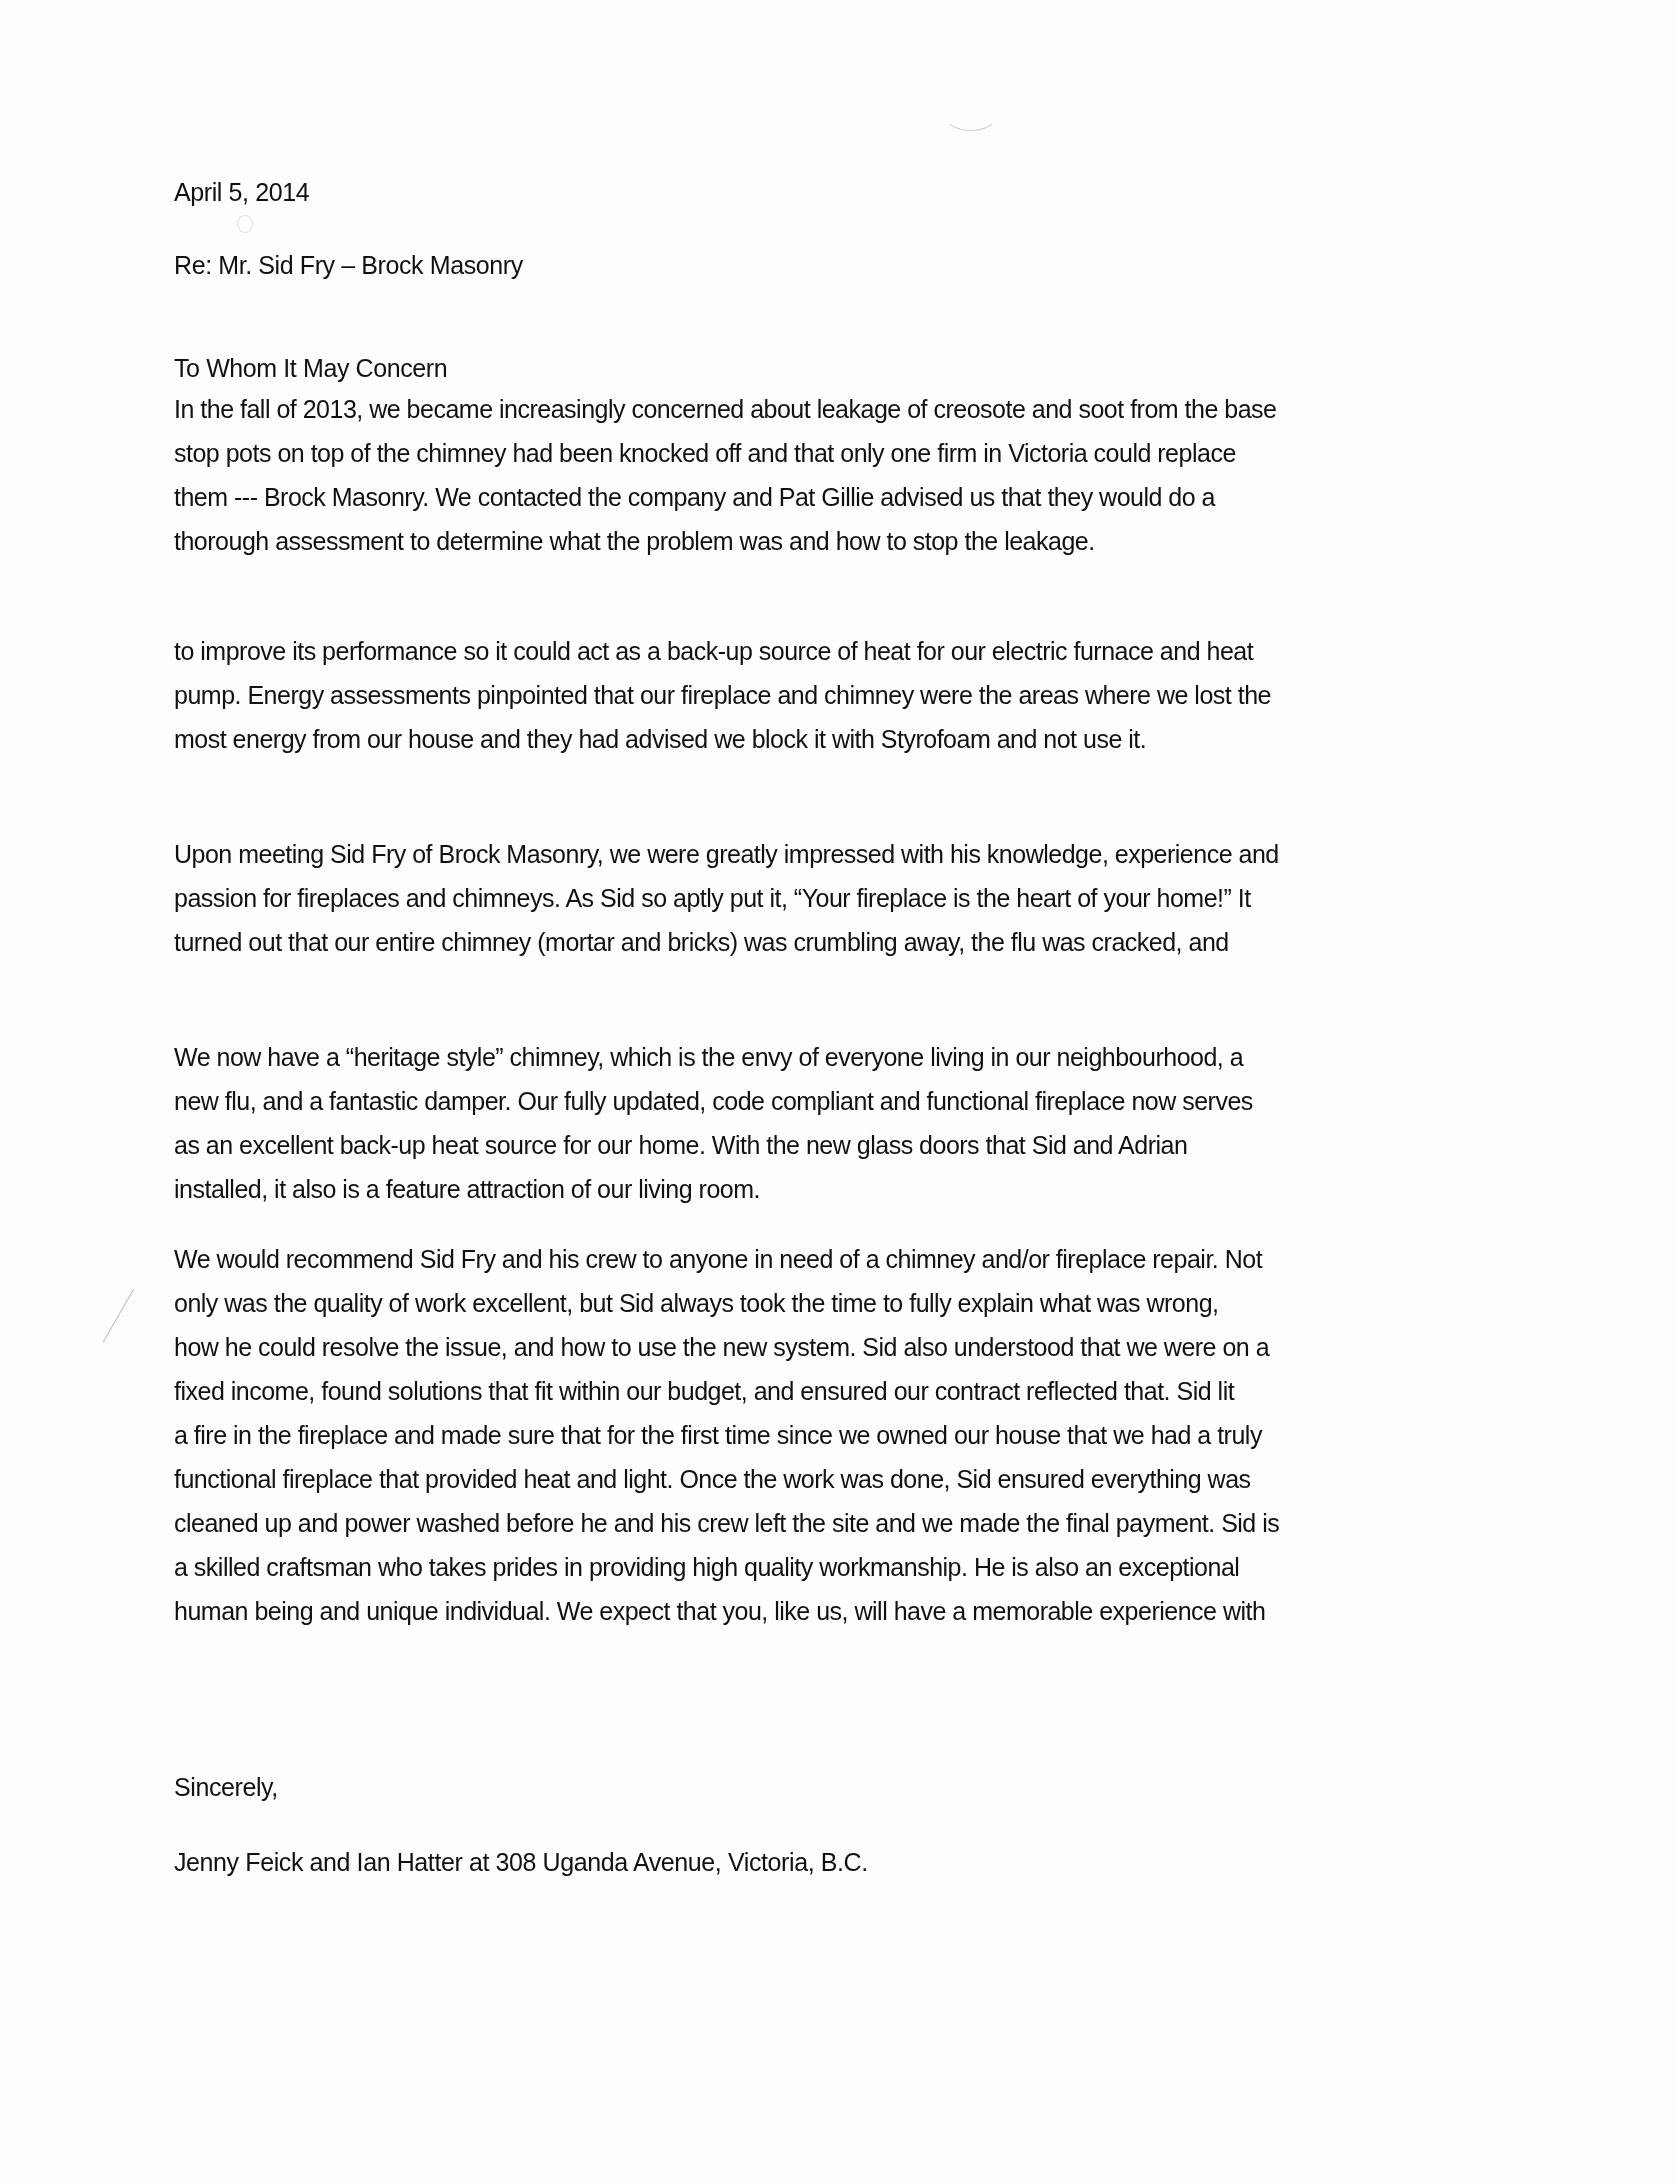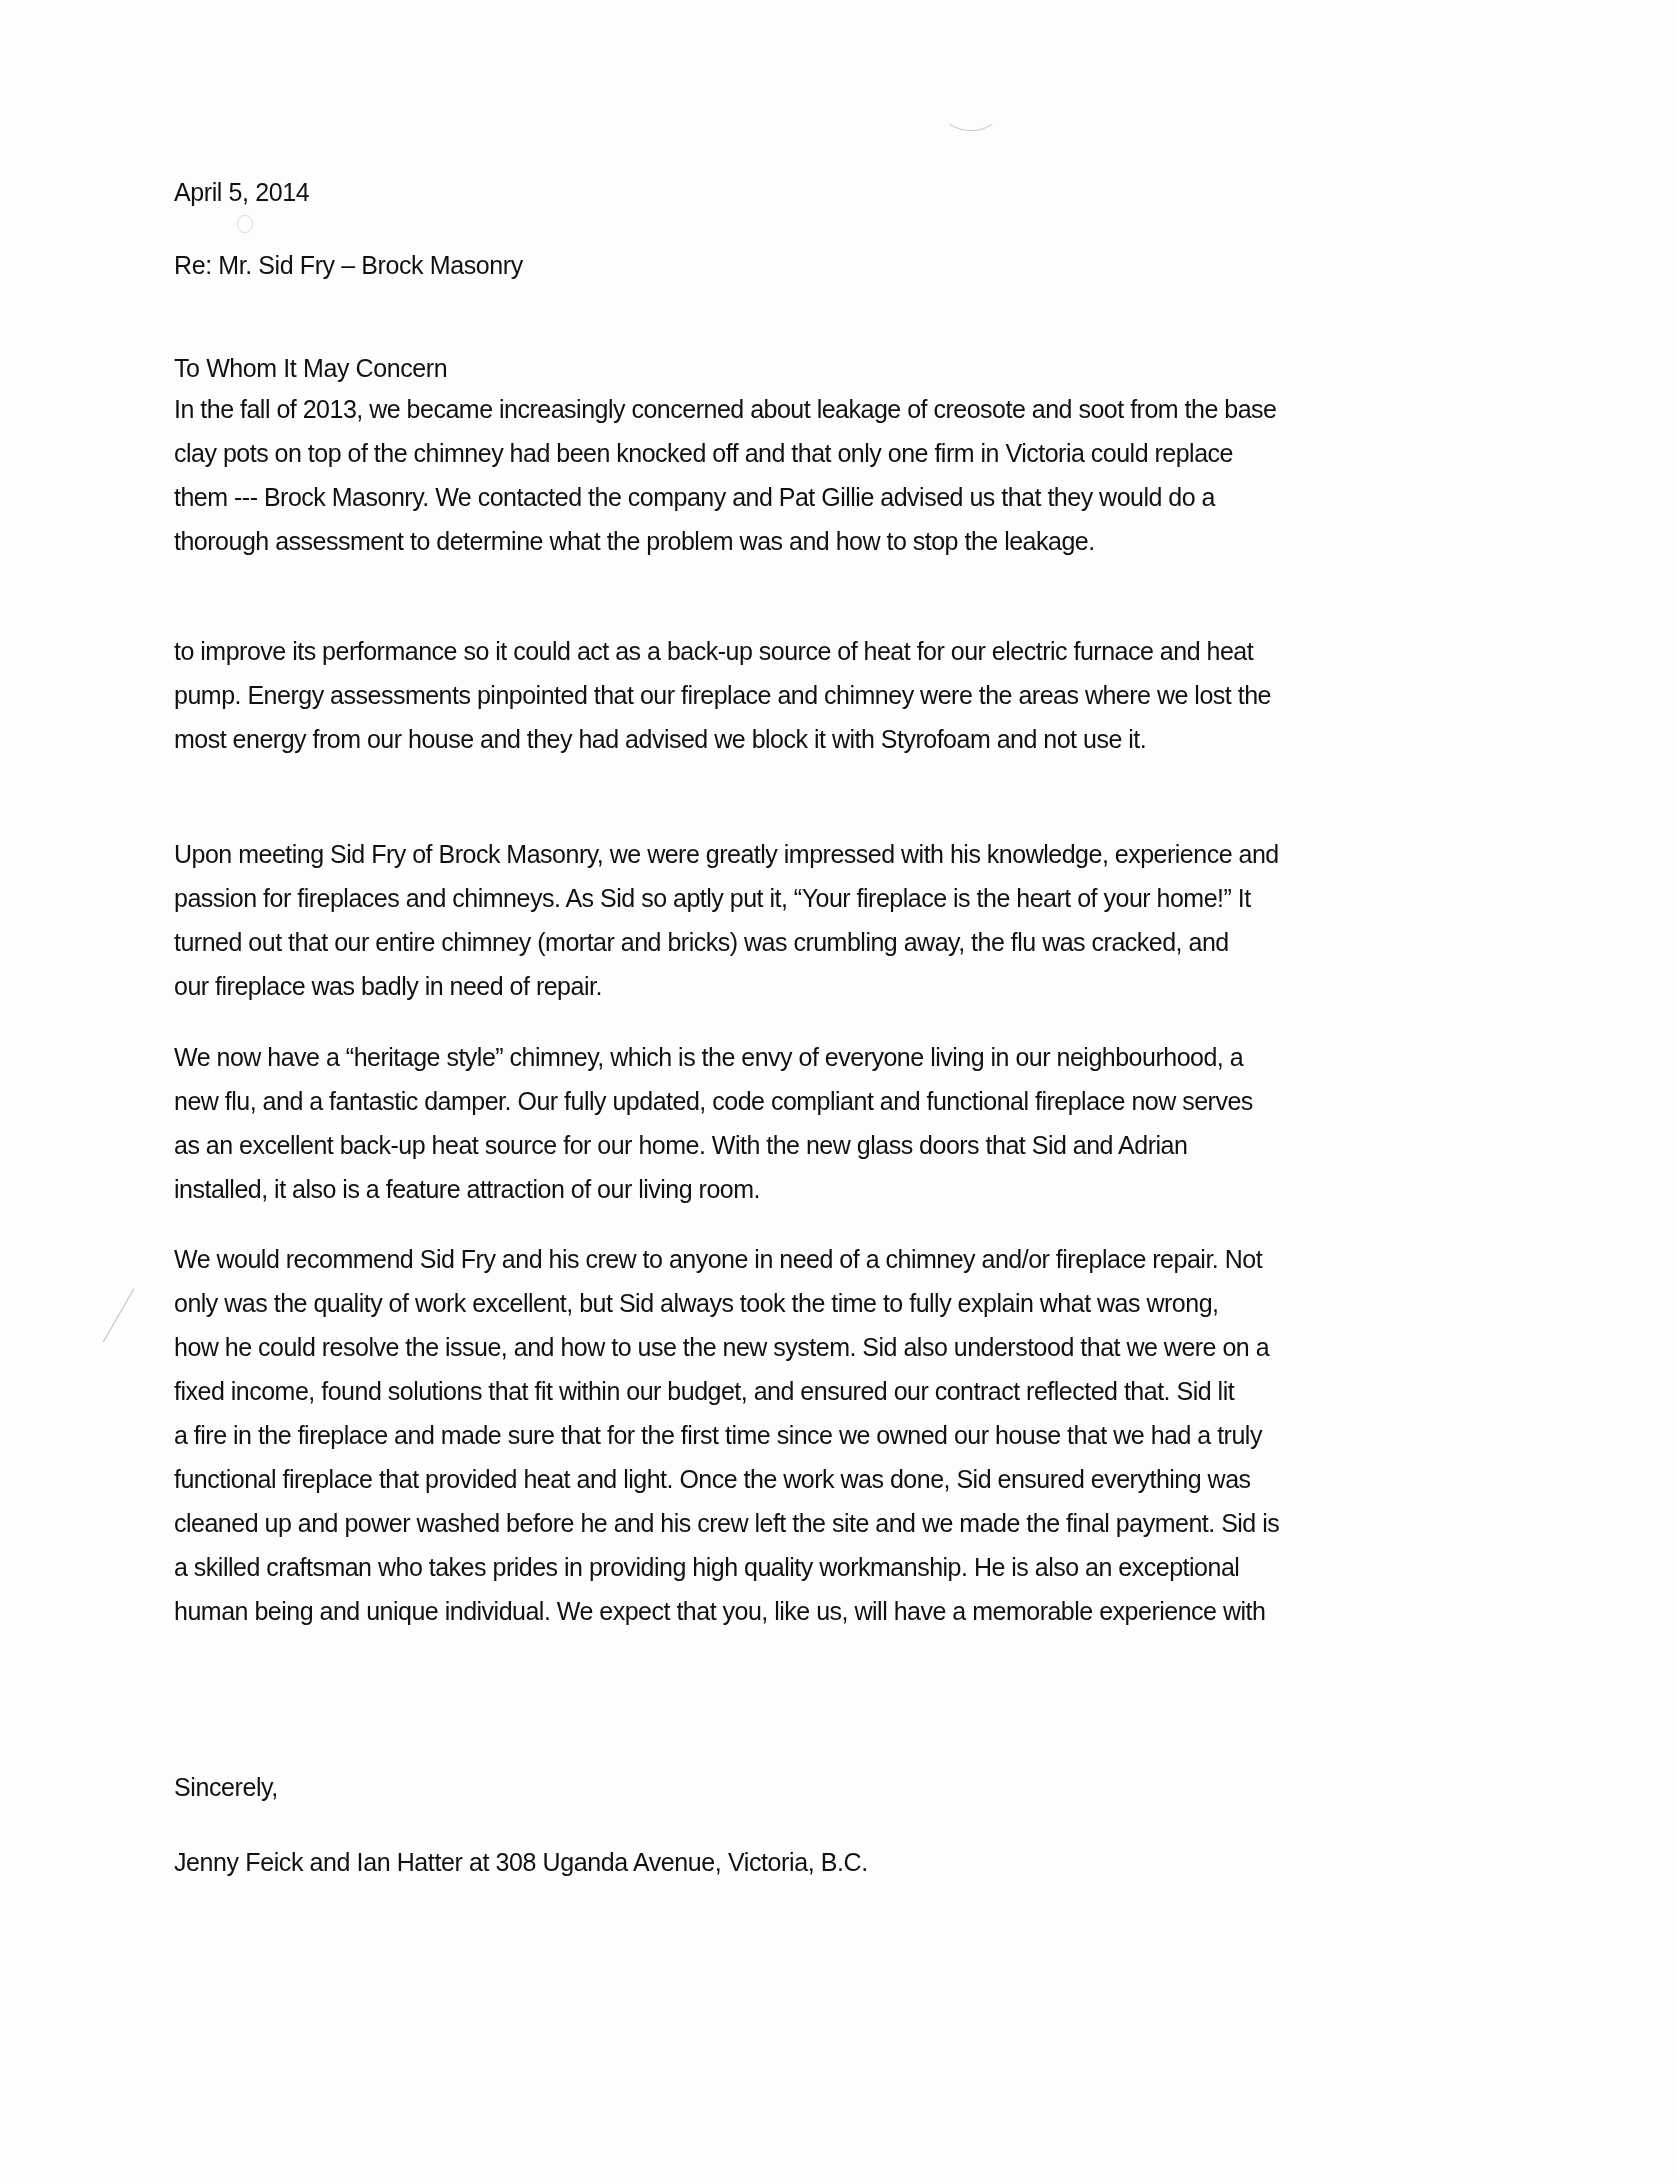--- a/index.html
+++ b/index.html
@@ -29,36 +29,35 @@
 <div class="mark" style="left:237px; top:215px; width:13.5px; height:16px; border-color:#ddd;"></div>
 <div class="scratch" style="left:118px; top:1285px; height:61px; transform:rotate(30deg);"></div>
 
 <div class="page">
   <div class="line-block" style="top:179px;text-align:center;">April 5, 2014</div>
   <div class="line-block" style="top:252px;">Re: Mr. Sid Fry – Brock Masonry</div>
   <div class="line-block" style="top:323px;margin-top:32px;">To Whom It May Concern</div>
 
   <div class="para" style="top:387px;">
     <span class="ln">In the fall of 2013, we became increasingly concerned about leakage of creosote and soot from the base</span>
-    <span class="ln">clay pots on top of the chimney had been knocked off and that only one firm in Victoria could replace</span>
+    <span class="ln">stop pots on top of the chimney had been knocked off and that only one firm in Victoria could replace</span>
     <span class="ln">them --- Brock Masonry.  We contacted the company and Pat Gillie advised us that they would do a</span>
     <span class="ln">thorough assessment to determine what the problem was and how to stop the leakage.</span>
   </div>
 
   <div class="para" style="top:629px;">
     <span class="ln">to improve its performance so it could act as a back-up source of heat for our electric furnace and heat</span>
     <span class="ln">pump.  Energy assessments pinpointed that our fireplace and chimney were the areas where we lost the</span>
     <span class="ln">most energy from our house and they had advised we block it with Styrofoam and not use it.</span>
   </div>
 
   <div class="para" style="top:832px;">
     <span class="ln">Upon meeting Sid Fry of Brock Masonry, we were greatly impressed with his knowledge, experience and</span>
     <span class="ln">passion for fireplaces and chimneys. As Sid so aptly put it, “Your fireplace is the heart of your home!”  It</span>
     <span class="ln">turned out that our entire chimney (mortar and bricks) was crumbling away, the flu was cracked, and</span>
-    <span class="ln">our fireplace was badly in need of repair.</span>
   </div>
 
   <div class="para" style="top:1035px;">
     <span class="ln">We now have a “heritage style” chimney, which is the envy of everyone living in our neighbourhood, a</span>
     <span class="ln">new flu, and a fantastic damper.  Our fully updated, code compliant and functional fireplace now serves</span>
     <span class="ln">as an excellent back-up heat source for our home. With the new glass doors that Sid and Adrian</span>
     <span class="ln">installed, it also is a feature attraction of our living room.</span>
   </div>
 
   <div class="para" style="top:1237px;">

